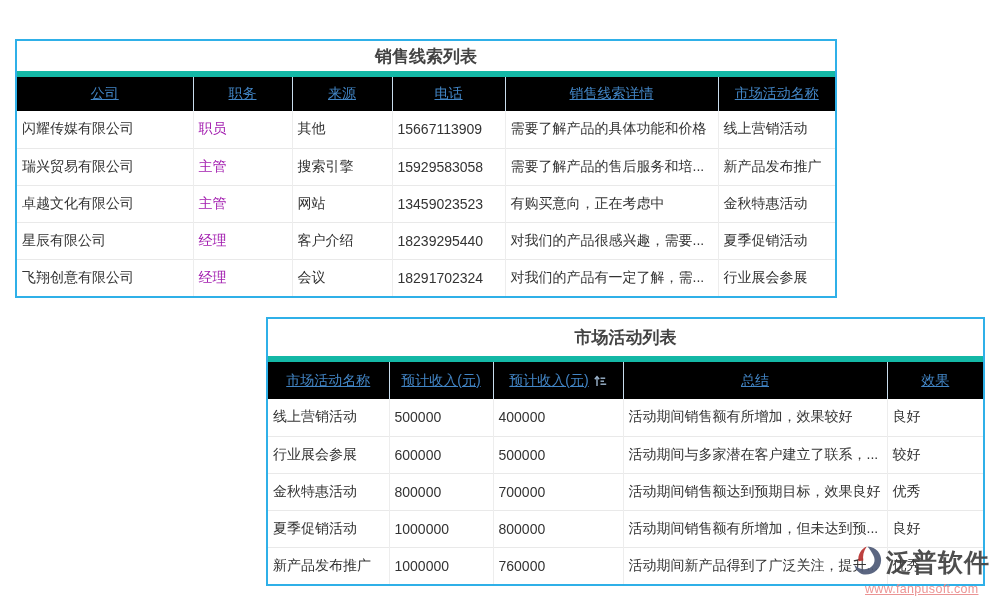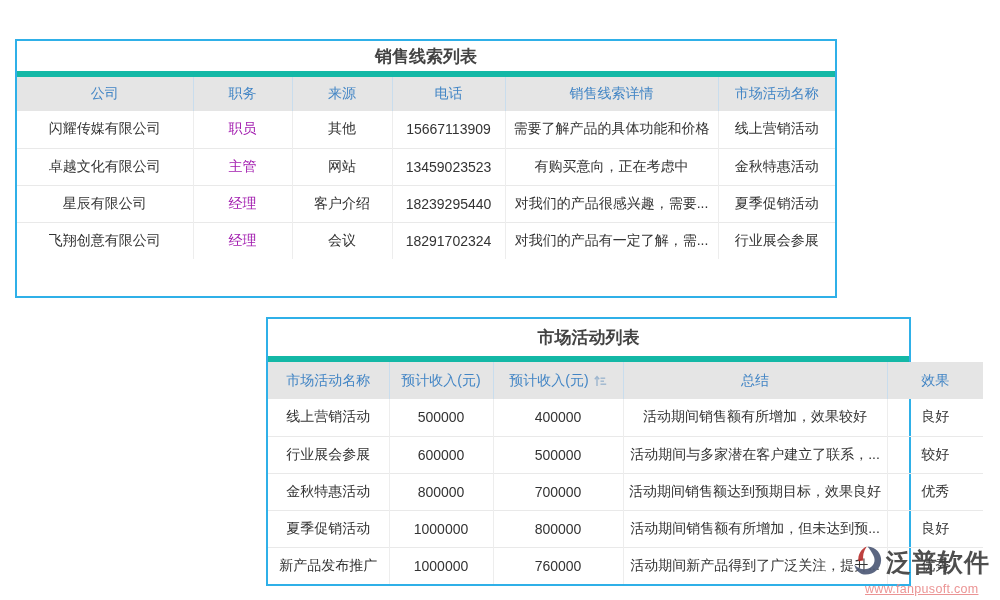--- a/index.html
+++ b/index.html
@@ -1,36 +1,36 @@
 <!DOCTYPE html>
 <html><head>
 <meta charset="utf-8">
 <style>
   * { margin:0; padding:0; box-sizing:border-box; }
   html,body { width:1000px; height:600px; background:#ffffff; overflow:hidden;
               font-family:"Liberation Sans","DejaVu Sans",sans-serif; }
 
   .panel { position:absolute; border:2px solid #2fb0e8; background:#fff; }
   .panel1 { left:15px; top:39px; width:822px; height:259px; }
-  .panel2 { left:266px; top:317px; width:645px; height:269px; }
+  .panel2 { left:266px; top:317px; width:719px; height:269px; }
 
   .panel-title { display:flex; align-items:center; justify-content:center;
                  font-size:17px; font-weight:bold; color:#434343;
                  border-bottom:6px solid #14b8a6; }
   .panel1 .panel-title { height:36px; }
   .panel2 .panel-title { height:43px; }
 
   table { width:100%; border-collapse:collapse; table-layout:fixed; }
-  th { background:#e5e5e5; color:#4285c5; font-weight:normal; font-size:14px;
+  th { background:#000000; color:#4285c5; font-weight:normal; font-size:14px;
        text-align:center; border-left:1px solid #c9dded; padding:0 4px;
-       white-space:nowrap; overflow:hidden; }
+       white-space:nowrap; overflow:hidden;text-decoration:underline; }
   th:first-child { border-left:none; }
   .panel1 th { height:34px; }
   .panel2 th { height:37px; }
-  td { height:37px; font-size:14px; color:#333333; text-align:center;
+  td { height:37px; font-size:14px; color:#333333; text-align:left;
        border-top:1px solid #e9e9e9; border-left:1px solid #ededed;
        padding:0 5px; white-space:nowrap; overflow:hidden; }
   td:first-child { border-left:none; }
   tbody tr:first-child td { border-top:none; }
   td.link { color:#a21caf; cursor:pointer; }
 
   .sort-icon { display:inline-block; vertical-align:-2px; margin-left:5px; }
 
   .watermark { position:absolute; left:851px; top:544px; width:152px;
                pointer-events:none; opacity:0.92; }
@@ -65,20 +65,28 @@
       </tr>
     </thead>
     <tbody>
       <tr>
         <td>闪耀传媒有限公司</td>
         <td class="link">职员</td>
         <td>其他</td>
         <td>15667113909</td>
         <td>需要了解产品的具体功能和价格</td>
         <td>线上营销活动</td>
+      </tr>
+      <tr>
+        <td>瑞兴贸易有限公司</td>
+        <td class="link">主管</td>
+        <td>搜索引擎</td>
+        <td>15929583058</td>
+        <td>需要了解产品的售后服务和培...</td>
+        <td>新产品发布推广</td>
       </tr>
       <tr>
         <td>卓越文化有限公司</td>
         <td class="link">主管</td>
         <td>网站</td>
         <td>13459023523</td>
         <td>有购买意向，正在考虑中</td>
         <td>金秋特惠活动</td>
       </tr>
       <tr>

